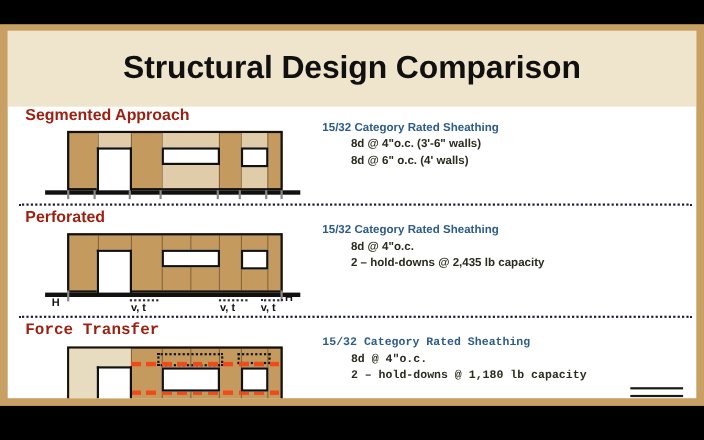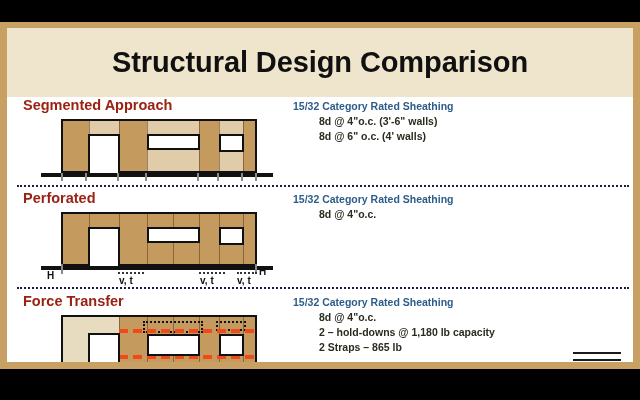--- a/index.html
+++ b/index.html
@@ -62,21 +62,21 @@
   }
 
   
   .section {
     position: absolute;
     left: 0;
     width: 100%;
   }
   #section-0 { top: 69px;  height: 88px; }
   #section-1 { top: 162px; height: 98px; }
-  #section-2 { top: 265px; height: 88px; }
+  #section-2 { top: 265px; height: 88px; font-family: Liberation Mono, monospace; }
 
   .divider {
     position: absolute;
     left: 10px;
     width: 612px;
     height: 0;
     border-top: 2px dotted #1b1b45;
   }
   #divider-0 { top: 157px; }
   #divider-1 { top: 259px; }
@@ -88,21 +88,21 @@
     font-size: 14.5px;
     font-weight: bold;
     color: #9b2213;
     white-space: nowrap;
   }
 
   
   .spec-block {
     position: absolute;
     left: 286px;
-    top: 2px;
+    top: 12px;
     width: 340px;
   }
   .spec-head {
     font-size: 10.5px;
     font-weight: bold;
     color: #2e5c8a;
     line-height: 15px;
     white-space: nowrap;
   }
   .spec-line {
@@ -280,20 +280,21 @@
           <div class="dim-label" style="left:24px;top:58px;">H</div>
           <div class="dim-label" style="left:236px;top:54px;">H</div>
           <div class="dim-label" style="left:96px;top:63px;">v, t</div>
           <div class="dim-label" style="left:177px;top:63px;">v, t</div>
           <div class="dim-label" style="left:214px;top:63px;">v, t</div>
         </div>
 
         <div class="spec-block">
           <div class="spec-head">15/32 Category Rated Sheathing</div>
           <div class="spec-line">8d @ 4"o.c.</div>
+          <div class="spec-line">2 – hold-downs @ 2,435 lb capacity</div>
         </div>
       </div>
 
       <div class="divider" id="divider-1"></div>
 
       <div class="section" id="section-2">
         <div class="section-title">Force Transfer</div>
 
         <div class="diagram" style="top:22px;width:250px;height:70px;">
           <div class="wall" style="left:38px;top:0;width:196px;height:60px;background:#c49a5e;">
@@ -315,21 +316,20 @@
             <div class="opening" style="left:84px;top:17px;width:53px;height:22px;"></div>
             <div class="opening" style="left:156px;top:17px;width:25px;height:22px;"></div>
           </div>
 
         </div>
 
         <div class="spec-block">
           <div class="spec-head">15/32 Category Rated Sheathing</div>
           <div class="spec-line">8d @ 4"o.c.</div>
           <div class="spec-line">2 – hold-downs @ 1,180 lb capacity</div>
-          <div class="spec-line">2 Straps – 865 lb</div>
         </div>
       </div>
 
       <div id="apa-logo">
         <div class="rule-grp"></div>
         <div class="apa-text">APA</div>
 
       </div>
 
     </div>

